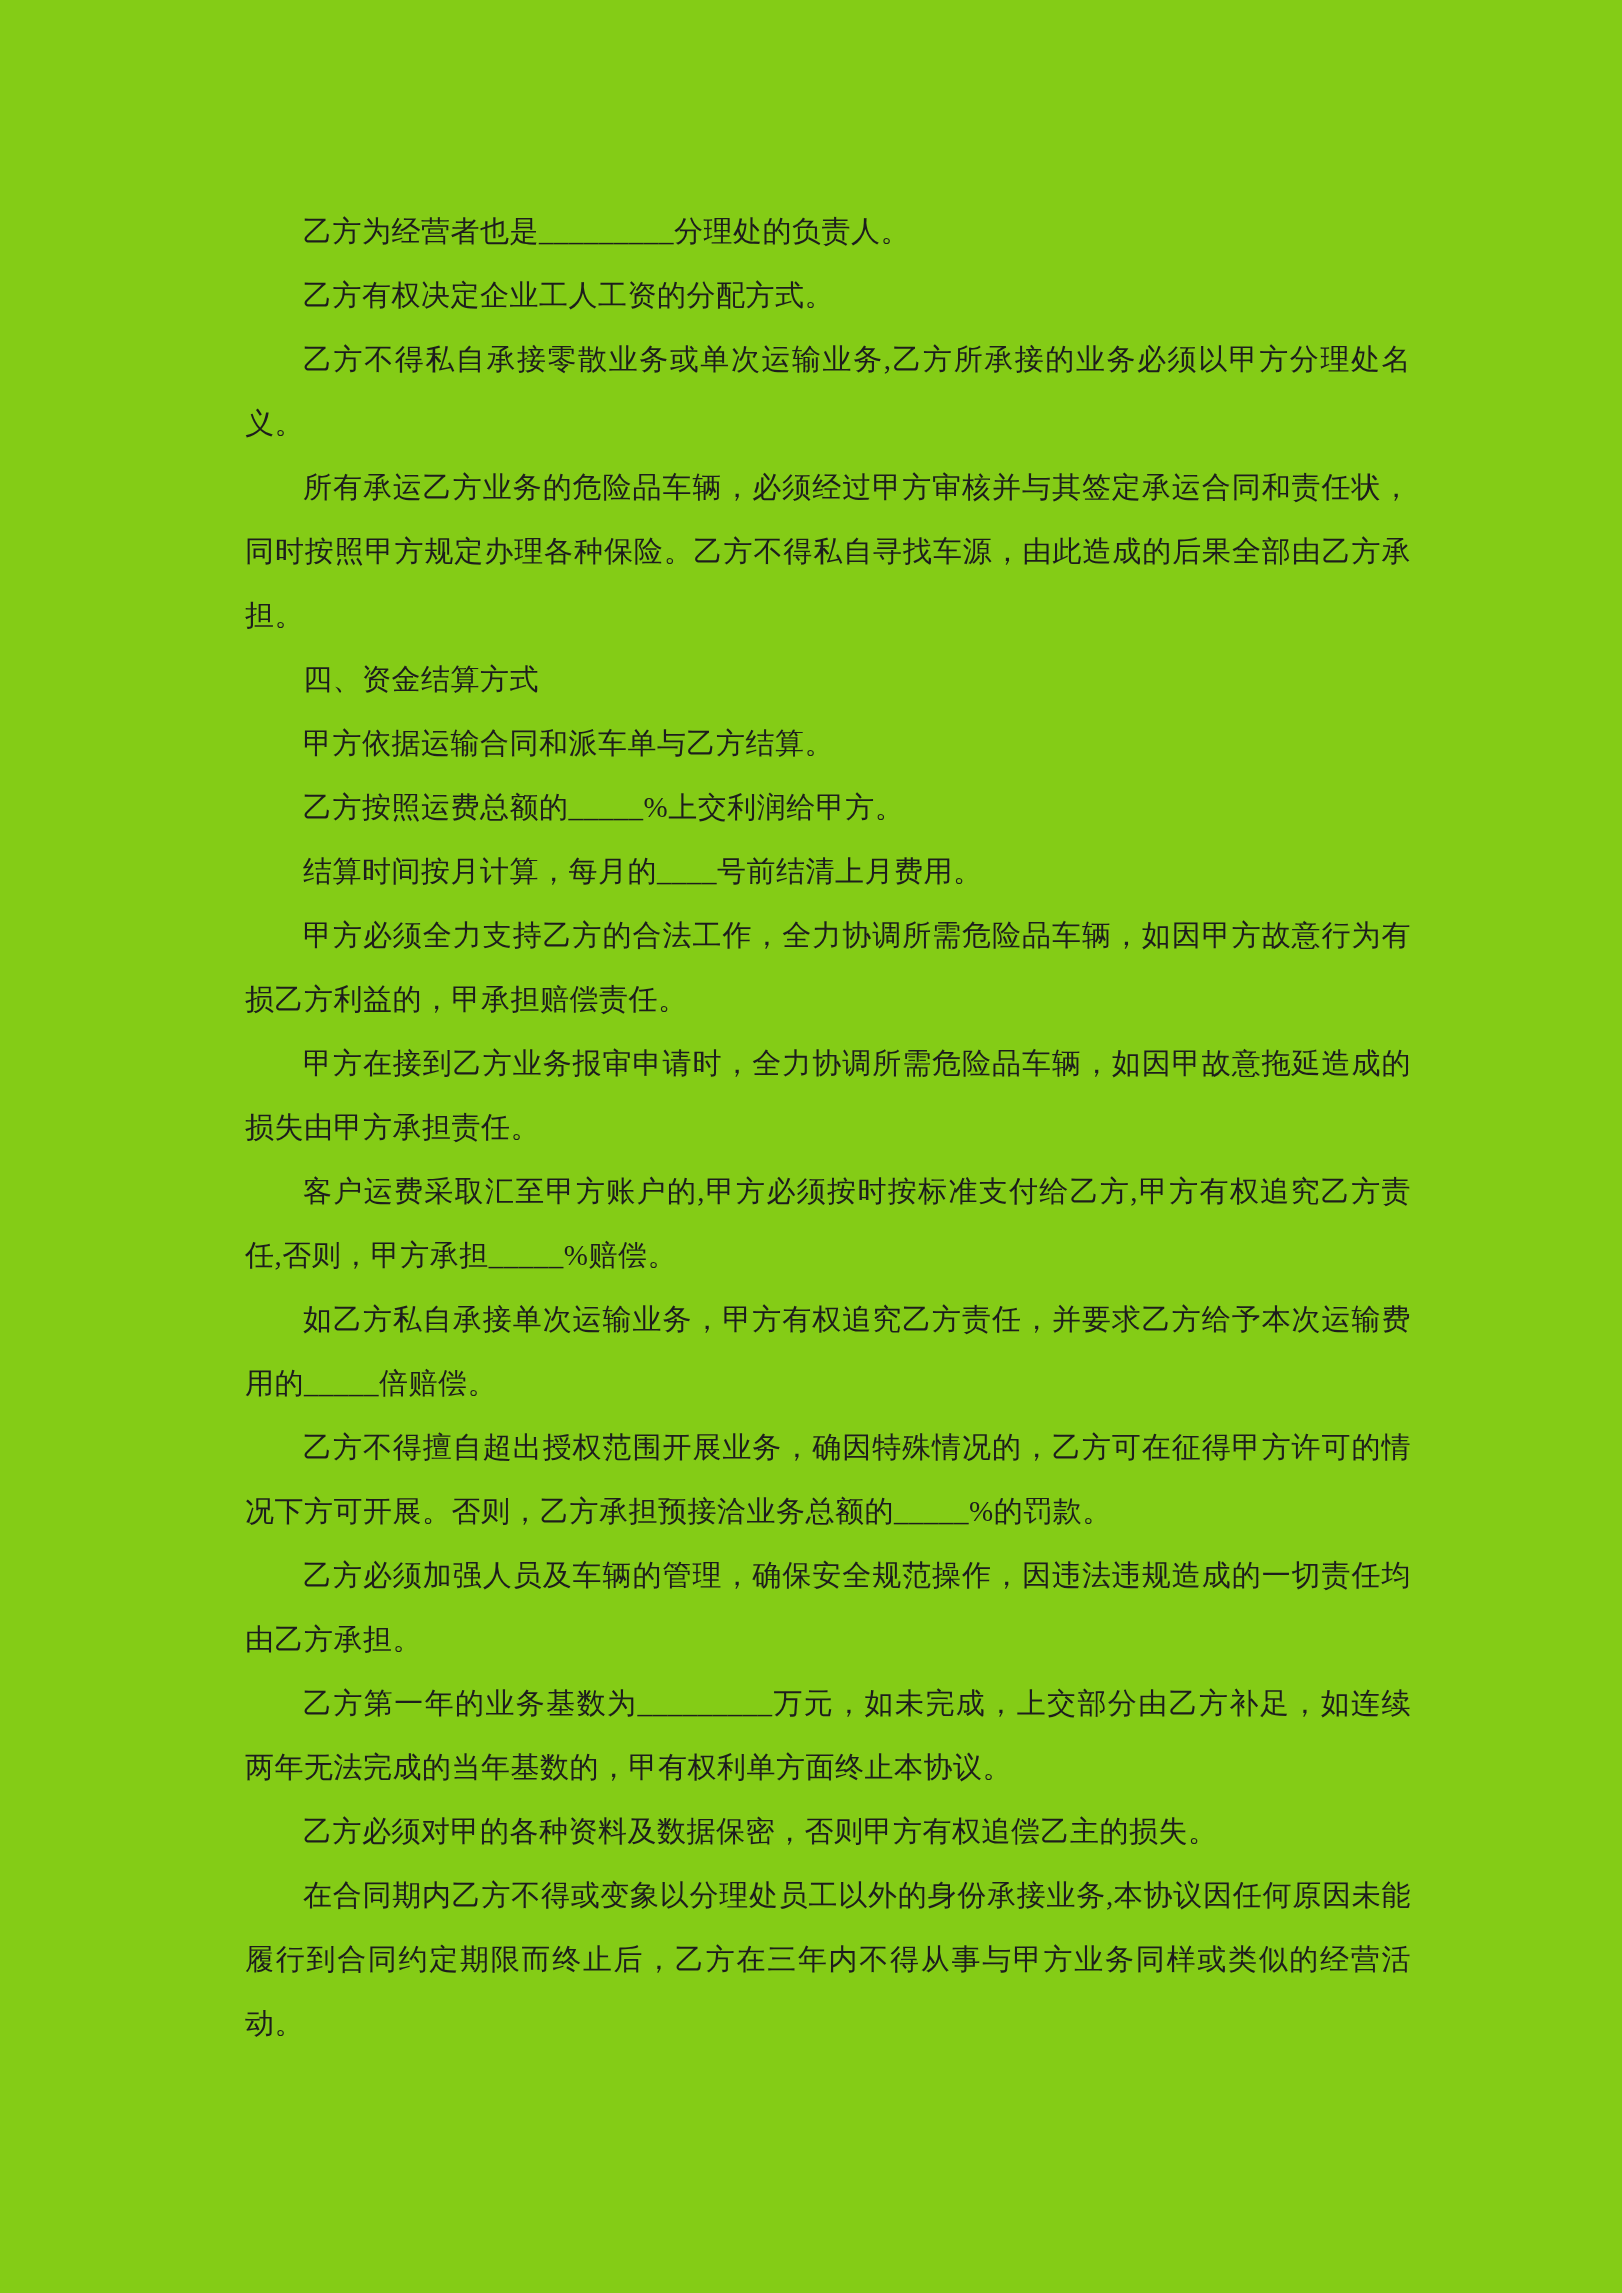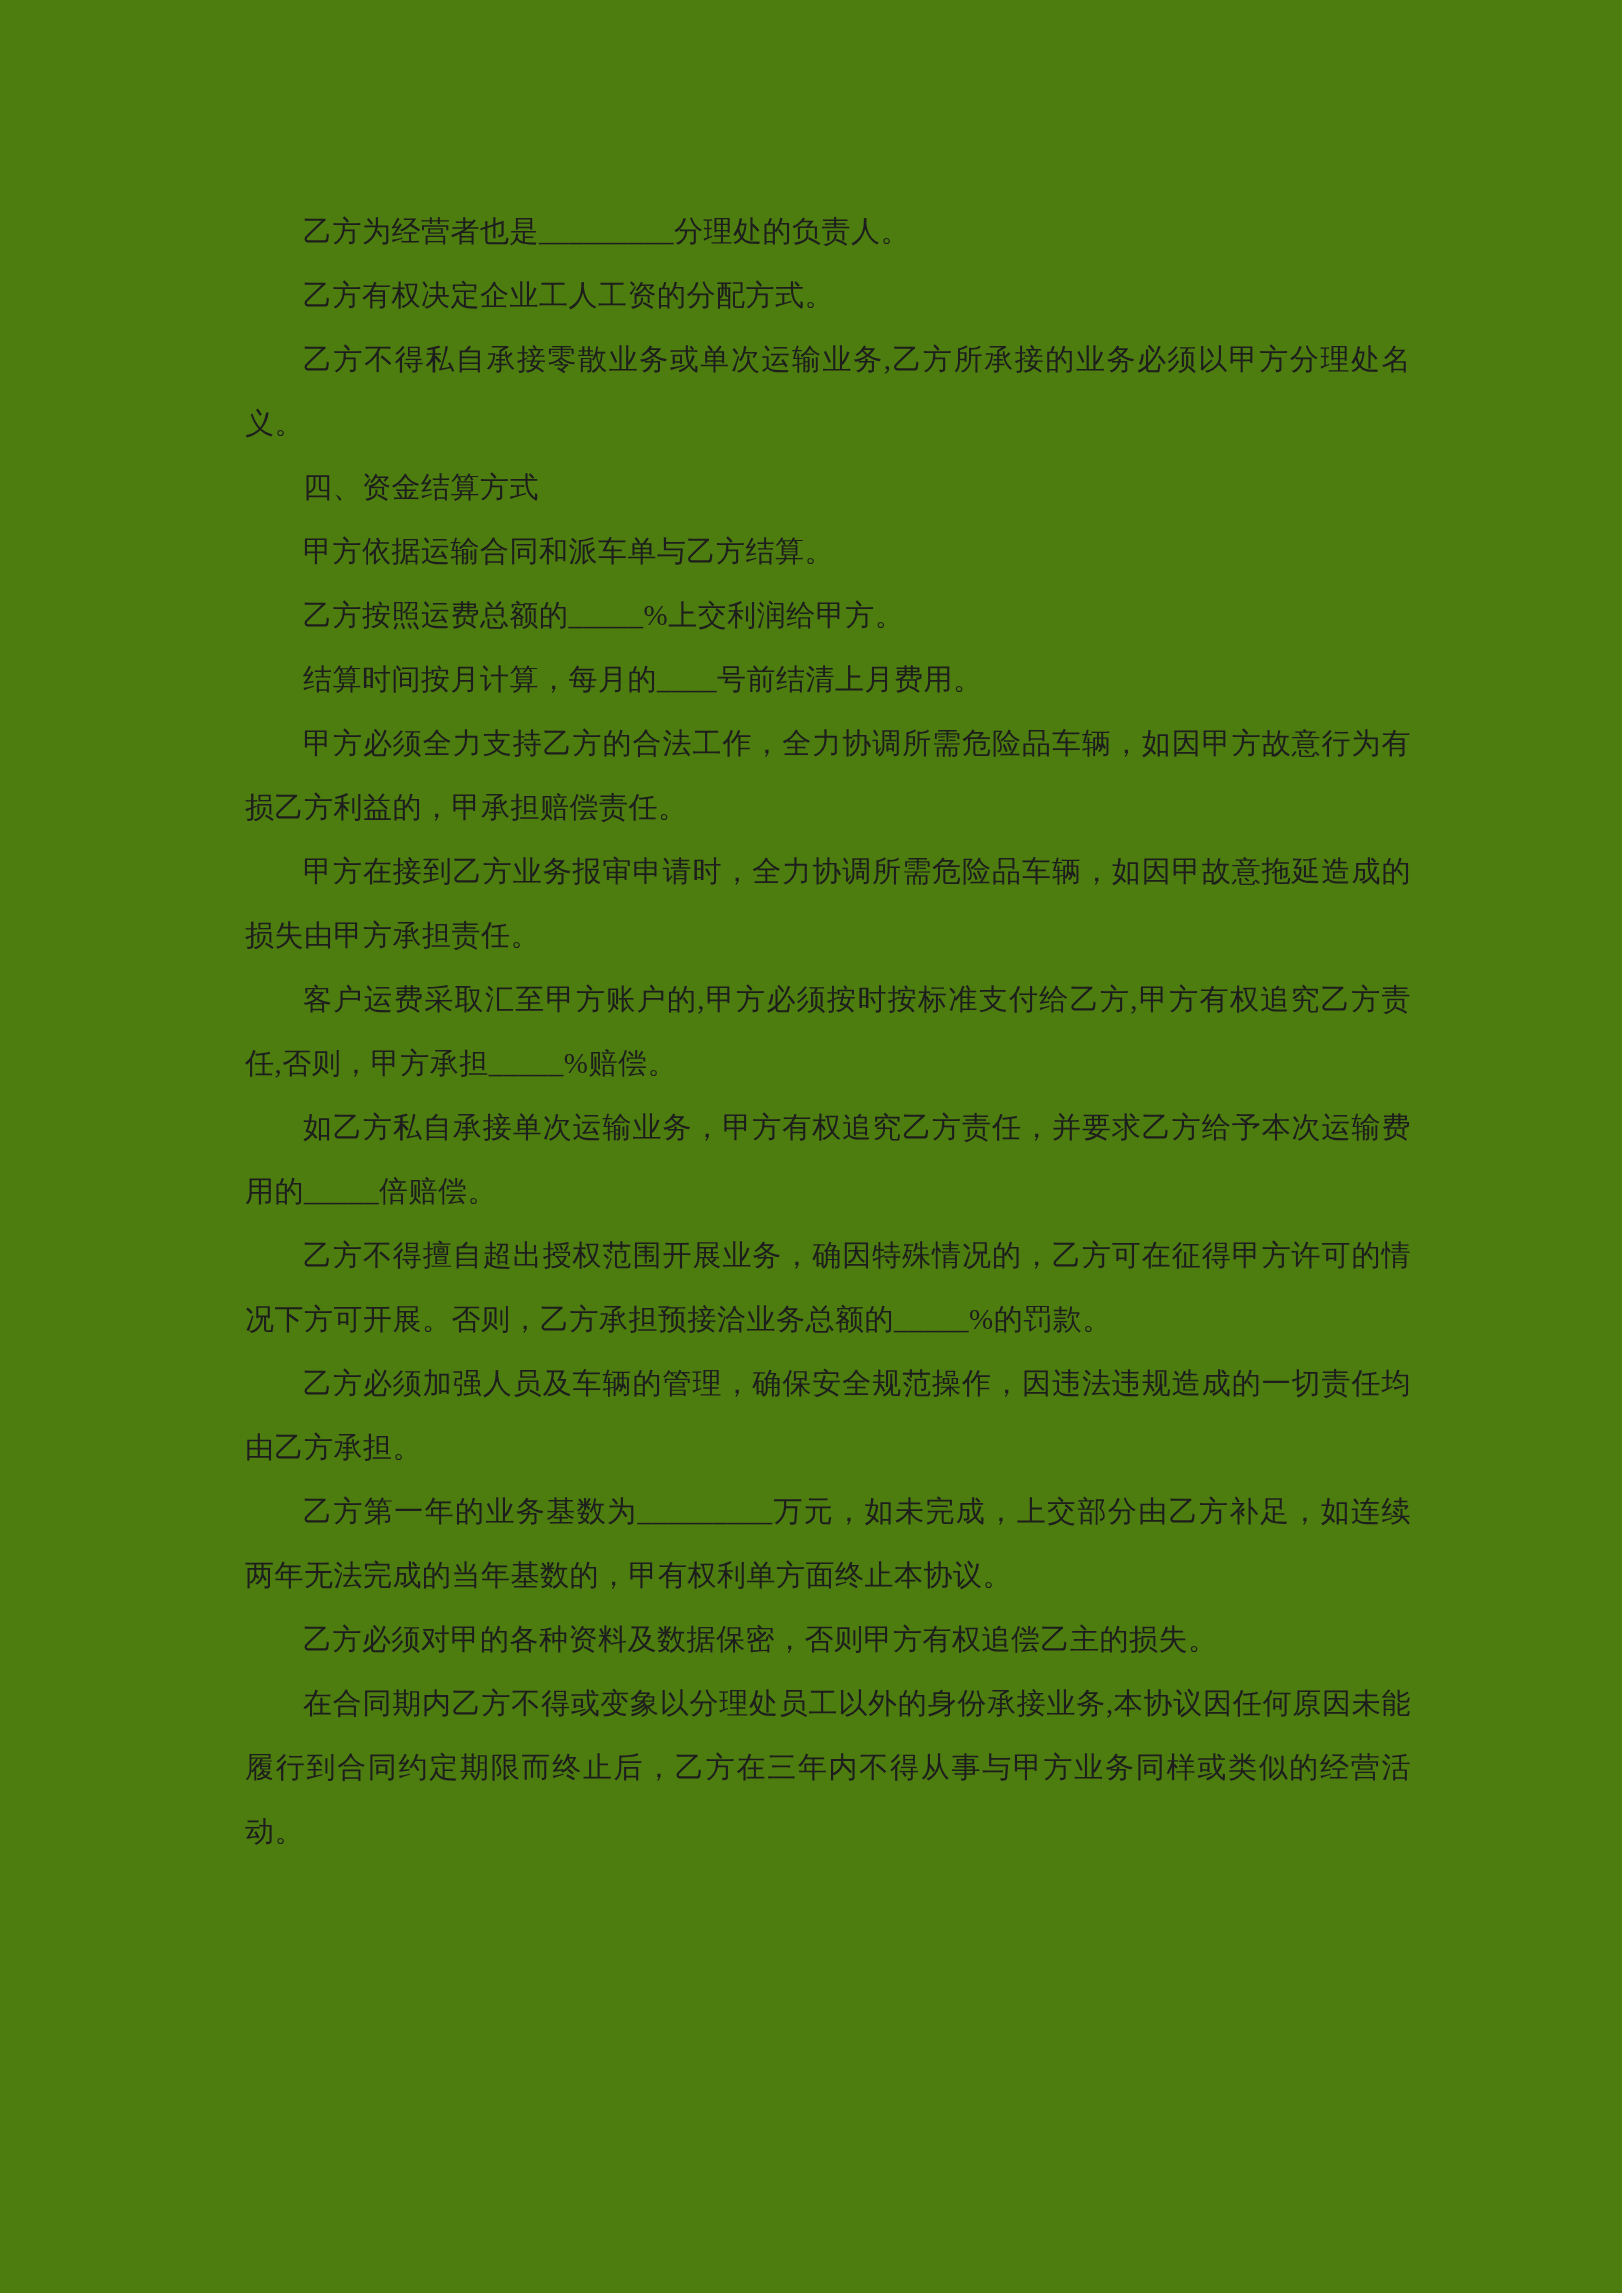--- a/index.html
+++ b/index.html
@@ -4,21 +4,21 @@
 <style>
   html, body {
     margin: 0;
     padding: 0;
     background: #ffffff;
   }
   .page {
     position: relative;
     width: 1623px;
     height: 2294px;
-    background: #4d7c0f;
+    background: #84cc16;
     overflow: hidden;
     font-family: "Liberation Serif", "DejaVu Serif", serif;
   }
   .doc-body {
     position: absolute;
     left: 245px;
     top: 199px;
     width: 1166px;
     color: #1d1d1d;
     font-size: 29px;
@@ -34,20 +34,21 @@
   }
 </style>
 </head>
 <body>
 
 <div class="page">
   <div class="doc-body">
     <p>乙方为经营者也是_________分理处的负责人。</p>
     <p>乙方有权决定企业工人工资的分配方式。</p>
     <p>乙方不得私自承接零散业务或单次运输业务,乙方所承接的业务必须以甲方分理处名义。</p>
+    <p>所有承运乙方业务的危险品车辆，必须经过甲方审核并与其签定承运合同和责任状，同时按照甲方规定办理各种保险。乙方不得私自寻找车源，由此造成的后果全部由乙方承担。</p>
     <p>四、资金结算方式</p>
     <p>甲方依据运输合同和派车单与乙方结算。</p>
     <p>乙方按照运费总额的_____%上交利润给甲方。</p>
     <p>结算时间按月计算，每月的____号前结清上月费用。</p>
     <p>甲方必须全力支持乙方的合法工作，全力协调所需危险品车辆，如因甲方故意行为有损乙方利益的，甲承担赔偿责任。</p>
     <p>甲方在接到乙方业务报审申请时，全力协调所需危险品车辆，如因甲故意拖延造成的损失由甲方承担责任。</p>
     <p>客户运费采取汇至甲方账户的,甲方必须按时按标准支付给乙方,甲方有权追究乙方责任,否则，甲方承担_____%赔偿。</p>
     <p>如乙方私自承接单次运输业务，甲方有权追究乙方责任，并要求乙方给予本次运输费用的_____倍赔偿。</p>
     <p>乙方不得擅自超出授权范围开展业务，确因特殊情况的，乙方可在征得甲方许可的情况下方可开展。否则，乙方承担预接洽业务总额的_____%的罚款。</p>
     <p>乙方必须加强人员及车辆的管理，确保安全规范操作，因违法违规造成的一切责任均由乙方承担。</p>

